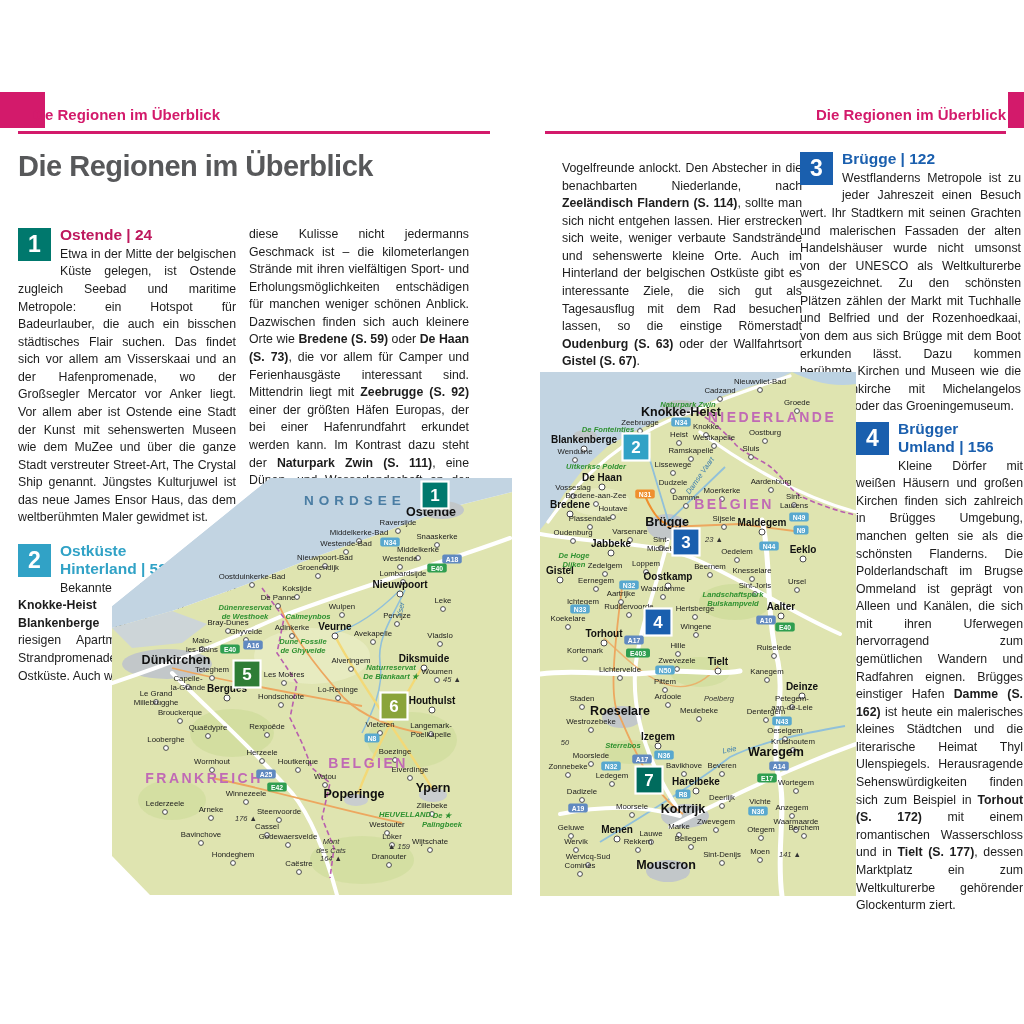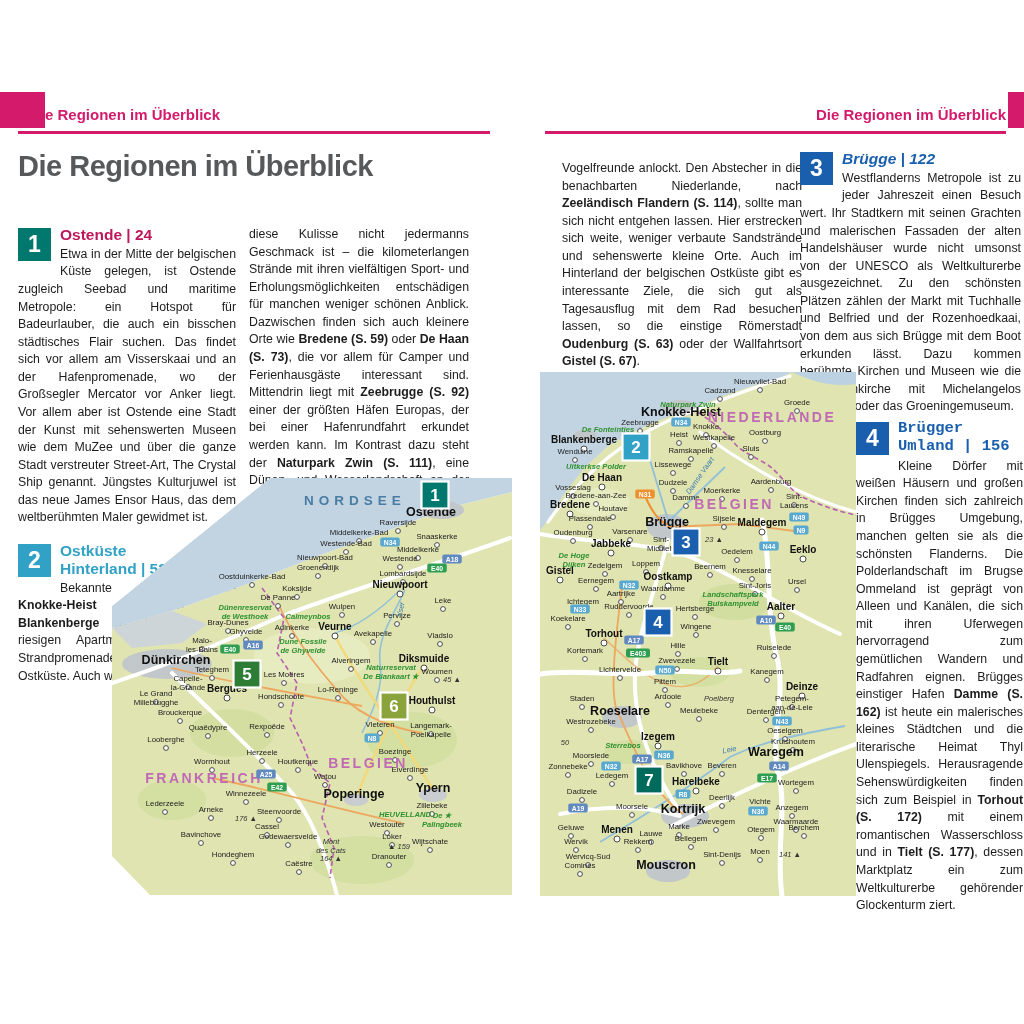--- a/index.html
+++ b/index.html
@@ -64,29 +64,29 @@
     <p>diese Kulisse nicht jedermanns Geschmack ist – die kilometerlangen Strände mit ihren vielfältigen Sport- und Erholungsmöglichkeiten entschädigen für manchen weniger schönen Anblick. Dazwischen finden sich auch kleinere Orte wie <b>Bredene (S. 59)</b> oder <b>De Haan (S. 73)</b>, die vor allem für Camper und Ferienhausgäste interessant sind. Mittendrin liegt mit <b>Zeebrugge (S. 92)</b> einer der größten Häfen Europas, der bei einer Hafenrundfahrt erkundet werden kann. Im Kontrast dazu steht der <b>Naturpark Zwin (S. 111)</b>, eine Dünen- und Wasserlandschaft an der niederländischen Grenze, die nicht nur</p>
   </div>
 
   <div class="col" style="left:562px;top:160px;width:240px;">
     <p>Vogelfreunde anlockt. Den Abstecher in die benachbarten Niederlande, nach <b>Zeeländisch Flandern (S. 114)</b>, sollte man sich nicht entgehen lassen. Hier erstrecken sich weite, weniger verbaute Sandstrände und sehenswerte kleine Orte. Auch im Hinterland der belgischen Ostküste gibt es interessante Ziele, die sich gut als Tagesausflug mit dem Rad besuchen lassen, so die einstige Römerstadt <b>Oudenburg (S. 63)</b> oder der Wallfahrtsort <b>Gistel (S. 67)</b>.</p>
   </div>
 
   <div class="col" style="left:800px;top:150px;width:221px;">
     <div class="section">
       <div class="numbox" style="background: rgb(26, 95, 174);">3</div>
-      <h3 class="sec-title" style="color: rgb(26, 95, 174); font-style: italic;">Brügge | 122</h3>
+      <h3 class="sec-title" style="color: rgb(26, 95, 174);">Brügge | 122</h3>
       <p>Westflanderns Metropole ist zu jeder Jahreszeit einen Besuch wert. Ihr Stadtkern mit seinen Grachten und malerischen Fassaden der alten Handelshäuser wurde nicht umsonst von der UNESCO als Weltkulturerbe ausgezeichnet. Zu den schönsten Plätzen zählen der Markt mit Tuchhalle und Belfried und der Rozenhoedkaai, von dem aus sich Brügge mit dem Boot erkunden lässt. Dazu kommen berühmte Kirchen und Museen wie die Liebfrauenkirche mit Michelangelos Madonna oder das Groeningemuseum.</p>
     </div>
   </div>
 
   <div class="col" style="left:856px;top:420px;width:167px;">
     <div class="section">
       <div class="numbox" style="background: rgb(26, 95, 174);">4</div>
-      <h3 class="sec-title" style="color: rgb(26, 95, 174); font-family: Liberation Mono, monospace;">Brügger
+      <h3 class="sec-title" style="color: rgb(26, 95, 174);">Brügger
 Umland | 156</h3>
       <p>Kleine Dörfer mit weißen Häusern und großen Kirchen finden sich zahlreich in Brügges Umgebung, manchen gelten sie als die schönsten Flanderns. Die Polderlandschaft im Brugse Ommeland ist geprägt von Alleen und Kanälen, die sich mit ihren Uferwegen hervorragend zum gemütlichen Wandern und Radfahren eignen. Brügges einstiger Hafen <b>Damme (S. 162)</b> ist heute ein malerisches kleines Städtchen und die literarische Heimat Thyl Ulenspiegels. Herausragende Sehenswürdigkeiten finden sich zum Beispiel in <b>Torhout (S. 172)</b> mit einem romantischen Wasserschloss und in <b>Tielt (S. 177)</b>, dessen Marktplatz ein zum Weltkulturerbe gehörender Glockenturm ziert.</p>
     </div>
   </div>
 
   <svg class="map" id="map-left" style="left:112px;top:478px;" width="400" height="417" viewBox="0 0 400 417">
     <defs>
       <clipPath id="clipL">
           <path d="M158,0 L400,0 L400,417 L38,417 L0,378 L0,128 Z"></path>
         </clipPath>

